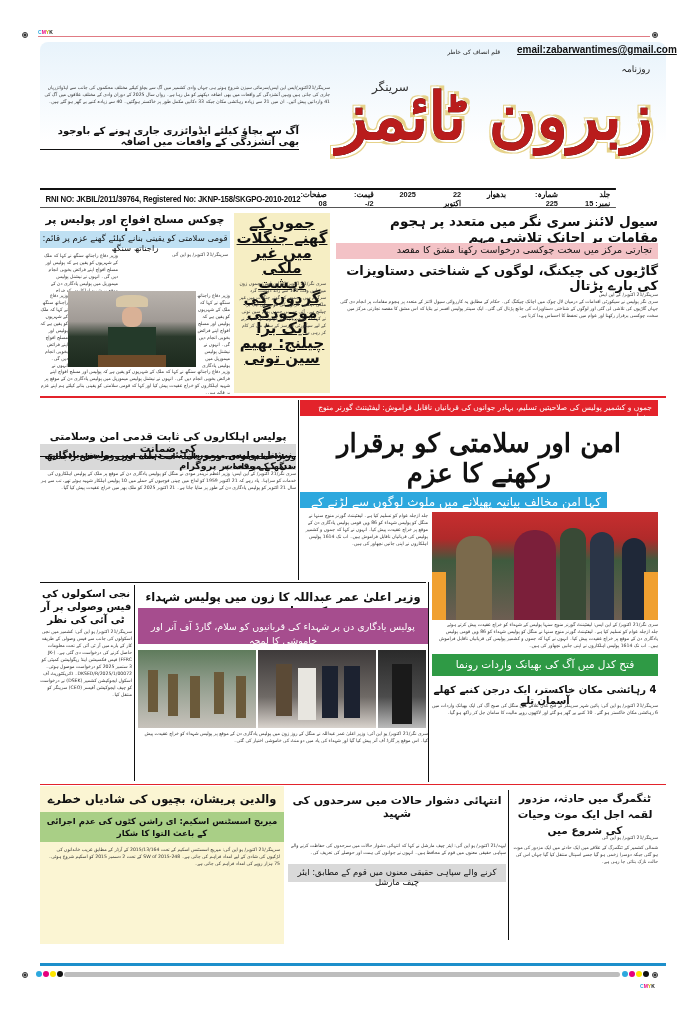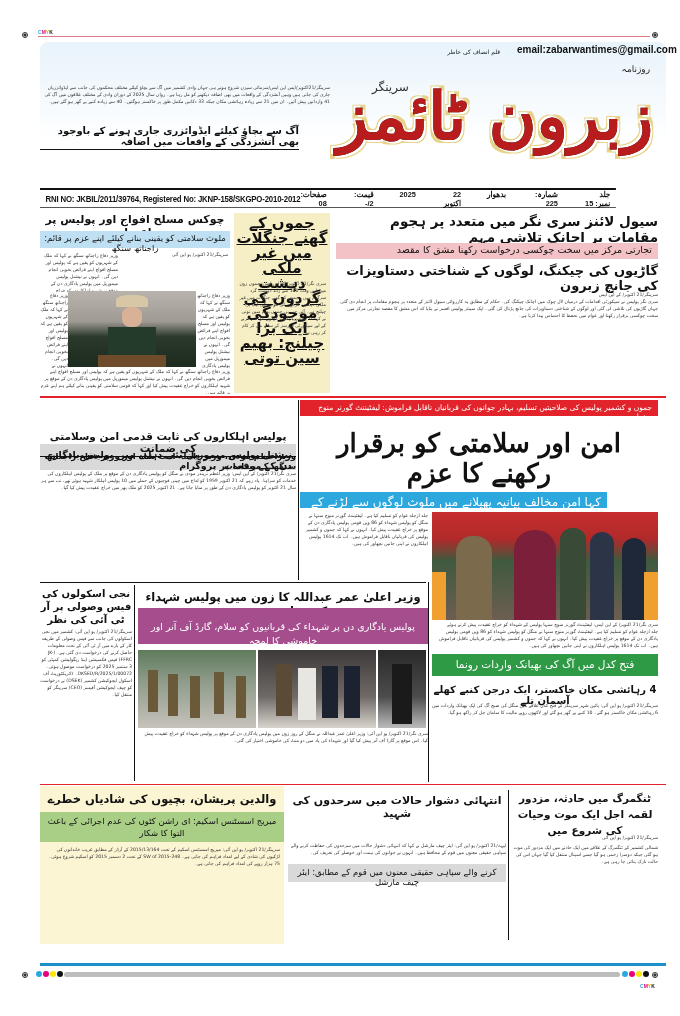--- a/index.html
+++ b/index.html
@@ -41,21 +41,21 @@
 </style>
 </head>
 <body>
 
 <div class="ab reg" style="left:22px;top:32px;"></div>
 <div class="ab reg" style="left:652px;top:32px;"></div>
 <div class="ab cmyk" style="left:38px;top:29px;"><span style="color:#2da8de">C</span><span style="color:#e5007e">M</span><span style="color:#c9b200">Y</span><span style="color:#111">K</span></div>
 <div class="ab topline" style="left:38px;top:36px;width:612px;"></div>
 
 <div class="ab masthead"></div>
-<div class="ab email" style="left:517px;top:44px;">email:zabarwantimes@gmail.com</div>
+<div class="ab email" style="left:517px;top:44px;text-decoration:underline;">email:zabarwantimes@gmail.com</div>
 <div class="ab tagline rtl" style="left:390px;top:48px;width:110px;">قلم انصاف کی خاطر</div>
 <div class="ab roznama rtl" style="left:580px;top:64px;width:70px;">روزنامہ</div>
 <div class="ab logo rtl" style="left:330px;top:84px;width:330px;">زبرون ٹائمز</div>
 <div class="ab srinagar-mark" style="left:372px;top:80px;">سرینگر</div>
 
 <div class="ab mast-head-story rtl" style="left:40px;top:78px;width:259px;margin-top:47px;">آگ سے بچاؤ کیلئے ایڈوائزری جاری ہونے کے باوجود بھی آتشزدگی کے واقعات میں اضافہ</div>
 <div class="ab body-txt body-col rtl" style="left:40px;top:84px;width:290px;height:100px;">سرینگر/21اکتوبر/ایس این ایس/سرمائی سیزن شروع ہوتے ہی جہاں وادی کشمیر میں آگ سے بچاؤ کیلئے مختلف محکموں کی جانب سے ایڈوائزریاں جاری کی جاتی ہیں وہیں آتشزدگی کے واقعات میں بھی اضافہ دیکھنے کو مل رہا ہے۔ رواں سال 2025 کے دوران وادی کے مختلف علاقوں میں آگ کی 41 وارداتیں پیش آئیں۔ ان میں 21 سے زیادہ رہائشی مکان جبکہ 33 دکانیں مکمل طور پر خاکستر ہوگئیں۔ 40 سے زیادہ کنبے بے گھر ہو گئے ہیں۔</div>
 
 <div class="ab infobar">
   <span class="rni">RNI NO: JKBIL/2011/39764, Registered No: JKNP-158/SKGPO-2010-2012</span>
@@ -65,30 +65,30 @@
     <span>بدھوار</span>
     <span>22 اکتوبر</span>
     <span>2025</span>
     <span>قیمت: 2/-</span>
     <span>صفحات: 08</span>
   </span>
 </div>
 
 <div class="ab hl rtl" style="left:336px;top:213px;width:322px;font-size:13.5px;">سیول لائنز سری نگر میں متعدد پر ہجوم مقامات پر اچانک تلاشی مہم</div>
 <div class="ab box-pink rtl" style="left:336px;top:243px;width:322px;height:16px;font-size:9.5px;padding:1px 6px;">تجارتی مرکز میں سخت چوکسی درخواست رکھنا مشق کا مقصد</div>
-<div class="ab hl rtl" style="left:336px;top:263px;width:322px;font-size:13px;">گاڑیوں کی چیکنگ، لوگوں کے شناختی دستاویزات کی جانچ زبرون</div>
+<div class="ab hl rtl" style="left:336px;top:263px;width:322px;font-size:13px;">گاڑیوں کی چیکنگ، لوگوں کے شناختی دستاویزات کی بارے پڑتال</div>
 <div class="ab body-txt rtl" style="left:340px;top:291px;width:318px;">سرینگر/21 اکتوبر/ کے این ایس</div>
 <div class="ab body-txt body-col rtl" style="left:340px;top:298px;width:318px;height:94px;">سری نگر پولیس نے سیکورٹی اقدامات کے درمیان لال چوک میں اچانک چیکنگ کی۔ حکام کے مطابق یہ کارروائی سیول لائنز کے متعدد پر ہجوم مقامات پر انجام دی گئی جہاں گاڑیوں کی تلاشی لی گئی اور لوگوں کے شناختی دستاویزات کی جانچ پڑتال کی گئی۔ ایک سینئر پولیس افسر نے بتایا کہ اس مشق کا مقصد تجارتی مرکز میں سخت چوکسی برقرار رکھنا اور عوام میں تحفظ کا احساس پیدا کرنا ہے۔</div>
 
 <div class="ab box-yellow" style="left:234px;top:213px;width:96px;height:180px;"></div>
 <div class="ab hl rtl center" style="left:236px;top:216px;width:92px;font-size:15px;line-height:15px;text-decoration:underline;">جموں کے گھنے جنگلات میں غیر ملکی دہشت گردوں کی موجودگی ایک بڑا چیلنج: بھیم سین توتی</div>
 <div class="ab body-txt body-col rtl" style="left:238px;top:280px;width:88px;height:110px;">سری نگر/21 اکتوبر/ کے این ایس: جموں زون میں اس وقت 100 سے زائد دہشت گرد سرگرم ہیں۔ جموں کے گھنے جنگلات میں غیر ملکی دہشت گردوں کی موجودگی ایک بڑا چیلنج ہے۔ آئی جی پی جموں بھیم سین توتی نے کہا کہ پولیس دہشت گردوں کو ختم کرنے کے لیے سیکورٹی فورسز کے ساتھ مل کر کام کر رہی ہے۔</div>
 
 <div class="ab hl rtl center" style="left:40px;top:213px;width:190px;font-size:11px;">چوکس مسلح افواج اور پولیس پر اعتماد</div>
-<div class="ab box-blue rtl center" style="left:40px;top:231px;width:190px;height:17px;font-size:8.5px;padding-top:2px;">ملوث سلامتی کو یقینی بنانے کیلئے اپنے عزم پر قائم: راجناتھ سنگھ</div>
+<div class="ab box-blue rtl center" style="left:40px;top:231px;width:190px;height:17px;font-size:8.5px;padding-top:2px;">قومی سلامتی کو یقینی بنانے کیلئے گھنے عزم پر قائم: راجناتھ سنگھ</div>
 <div class="ab body-txt rtl" style="left:120px;top:251px;width:108px;">سرینگر/21 اکتوبر/ یو این آئی</div>
 <div class="ab body-txt body-col rtl" style="left:42px;top:252px;width:76px;height:40px;">وزیر دفاع راجناتھ سنگھ نے کہا کہ ملک کے شہریوں کو یقین ہے کہ پولیس اور مسلح افواج اپنے فرائض بخوبی انجام دیں گی۔ انہوں نے نیشنل پولیس میموریل میں پولیس یادگاری دن کے موقع پر شہید اہلکاروں کو خراج عقیدت پیش کیا اور کہا کہ قومی سلامتی کو یقینی بنانے کیلئے ہم اپنے عزم پر قائم ہیں۔</div>
 <div class="ab photo" style="left:68px;top:291px;width:128px;height:76px;background:linear-gradient(180deg,#b9b3ad 0%,#a09a95 40%,#2b3a2c 60%,#1d2a1e 100%);">
   <div style="position:absolute;left:48px;top:4px;width:32px;height:12px;background:#d8c7a6;border-radius:40% 40% 10% 10%;"></div>
   <div style="position:absolute;left:54px;top:16px;width:20px;height:20px;background:#d9b196;border-radius:40%;"></div>
   <div style="position:absolute;left:40px;top:36px;width:48px;height:36px;background:#243a2a;"></div>
   <div style="position:absolute;left:30px;top:64px;width:68px;height:12px;background:#6e4b2a;"></div>
 </div>
 <div class="ab body-txt body-col rtl" style="left:196px;top:292px;width:34px;height:76px;">وزیر دفاع راجناتھ سنگھ نے کہا کہ ملک کے شہریوں کو یقین ہے کہ پولیس اور مسلح افواج اپنے فرائض بخوبی انجام دیں گی۔ انہوں نے نیشنل پولیس میموریل میں پولیس یادگاری دن کے موقع پر شہید اہلکاروں کو خراج عقیدت پیش کیا اور کہا کہ قومی سلامتی کو یقینی بنانے کیلئے ہم اپنے عزم پر قائم ہیں۔</div>
 <div class="ab body-txt body-col rtl" style="left:40px;top:292px;width:28px;height:76px;">وزیر دفاع راجناتھ سنگھ نے کہا کہ ملک کے شہریوں کو یقین ہے کہ پولیس اور مسلح افواج اپنے فرائض بخوبی انجام دیں گی۔ انہوں نے نیشنل پولیس میموریل میں پولیس یادگاری دن کے موقع پر شہید اہلکاروں کو خراج عقیدت پیش کیا اور کہا کہ قومی سلامتی کو یقینی بنانے کیلئے ہم اپنے عزم پر قائم ہیں۔</div>
@@ -146,21 +146,21 @@
 <div class="ab rule" style="left:428px;top:582px;width:1px;height:200px;"></div>
 <div class="ab body-txt body-col rtl" style="left:432px;top:628px;width:226px;height:22px;">جلد ازجلد عوام کو تسلیم کیا ہے۔ لیفٹیننٹ گورنر منوج سنہا نے منگل کو پولیس شہداء کو 86 ویں قومی پولیس یادگاری دن کے موقع پر خراج عقیدت پیش کیا۔ انہوں نے کہا کہ جموں و کشمیر پولیس کی قربانیاں ناقابل فراموش ہیں۔ اب تک 1614 پولیس اہلکاروں نے اپنی جانیں نچھاور کی ہیں۔</div>
 <div class="ab box-green rtl center" style="left:432px;top:654px;width:226px;height:22px;font-size:10.5px;padding-top:4px;">فتح کدل میں آگ کی بھیانک واردات رونما</div>
 <div class="ab hl rtl center" style="left:432px;top:684px;width:226px;font-size:10px;">4 رہائشی مکان خاکستر، ایک درجن کنبے کھلے آسمان تلے</div>
 <div class="ab body-txt body-col rtl" style="left:432px;top:702px;width:226px;height:78px;">سرینگر/21 اکتوبر/ یو این آئی: پائین شہر سرینگر کے فتح کدل علاقے میں منگل کی صبح آگ کی ایک بھیانک واردات میں 6 رہائشی مکان خاکستر ہو گئے۔ 10 کنبے بے گھر ہو گئے اور لاکھوں روپے مالیت کا سامان جل کر راکھ ہو گیا۔</div>
 
 <div class="ab rule-red" style="left:40px;top:784px;width:626px;height:1px;"></div>
 
 <div class="ab box-cream" style="left:40px;top:786px;width:244px;height:158px;"></div>
 <div class="ab hl rtl center" style="left:40px;top:792px;width:244px;font-size:11.5px;">والدین پریشان، بچیوں کی شادیاں خطرے میں</div>
-<div class="ab box-lightgreen rtl center" style="left:40px;top:812px;width:244px;height:30px;font-size:8.5px;font-weight:normal;padding:3px 4px;line-height:12px;">میریج اسسٹنس اسکیم: ای راشن کٹوں کی عدم اجرائی کے باعث التوا کا شکار</div>
+<div class="ab box-lightgreen rtl center" style="left:40px;top:812px;width:244px;height:30px;font-size:8.5px;font-weight:bold;padding:3px 4px;line-height:12px;">میریج اسسٹنس اسکیم: ای راشن کٹوں کی عدم اجرائی کے باعث التوا کا شکار</div>
 <div class="ab body-txt body-col rtl" style="left:44px;top:846px;width:236px;height:94px;">سرینگر/21 اکتوبر/ یو این آئی: میریج اسسٹنس اسکیم کے تحت 2015/13/164 کے آرڈر کے مطابق غریب خاندانوں کی لڑکیوں کی شادی کے لیے امداد فراہم کی جاتی ہے۔ SW of 2015-248 کے تحت 2 دسمبر 2015 کو اسکیم شروع ہوئی۔ 75 ہزار روپے کی امداد فراہم کی جاتی ہے۔</div>
 
 <div class="ab hl rtl center" style="left:288px;top:794px;width:218px;font-size:11px;">انتہائی دشوار حالات میں سرحدوں کی شہید</div>
 <div class="ab box-gray rtl center" style="left:288px;top:820px;width:218px;height:18px;font-size:8.5px;padding-top:3px;">کرنے والے سپاہی حقیقی معنوں میں قوم کے مطابق: ایئر چیف مارشل</div>
 <div class="ab body-txt body-col rtl" style="left:288px;top:842px;width:218px;height:98px;">لیہہ/21 اکتوبر/ یو این آئی: ایئر چیف مارشل نے کہا کہ انتہائی دشوار حالات میں سرحدوں کی حفاظت کرنے والے سپاہی حقیقی معنوں میں قوم کے محافظ ہیں۔ انہوں نے جوانوں کی ہمت اور حوصلے کی تعریف کی۔</div>
 <div class="ab rule" style="left:508px;top:790px;width:1px;height:150px;"></div>
 
 <div class="ab hl rtl center" style="left:512px;top:790px;width:146px;font-size:10.5px;line-height:16px;">ٹنگمرگ میں حادثہ، مزدور لقمہ اجل ایک موت وحیات کی شروع میں</div>
 <div class="ab body-txt rtl" style="left:512px;top:834px;width:146px;">سرینگر/21 اکتوبر/ یو این آئی</div>
 <div class="ab body-txt body-col rtl" style="left:512px;top:844px;width:146px;height:96px;">شمالی کشمیر کے ٹنگمرگ کے علاقے میں ایک حادثے میں ایک مزدور کی موت ہو گئی جبکہ دوسرا زخمی ہو گیا جسے اسپتال منتقل کیا گیا جہاں اس کی حالت نازک بتائی جا رہی ہے۔</div>

